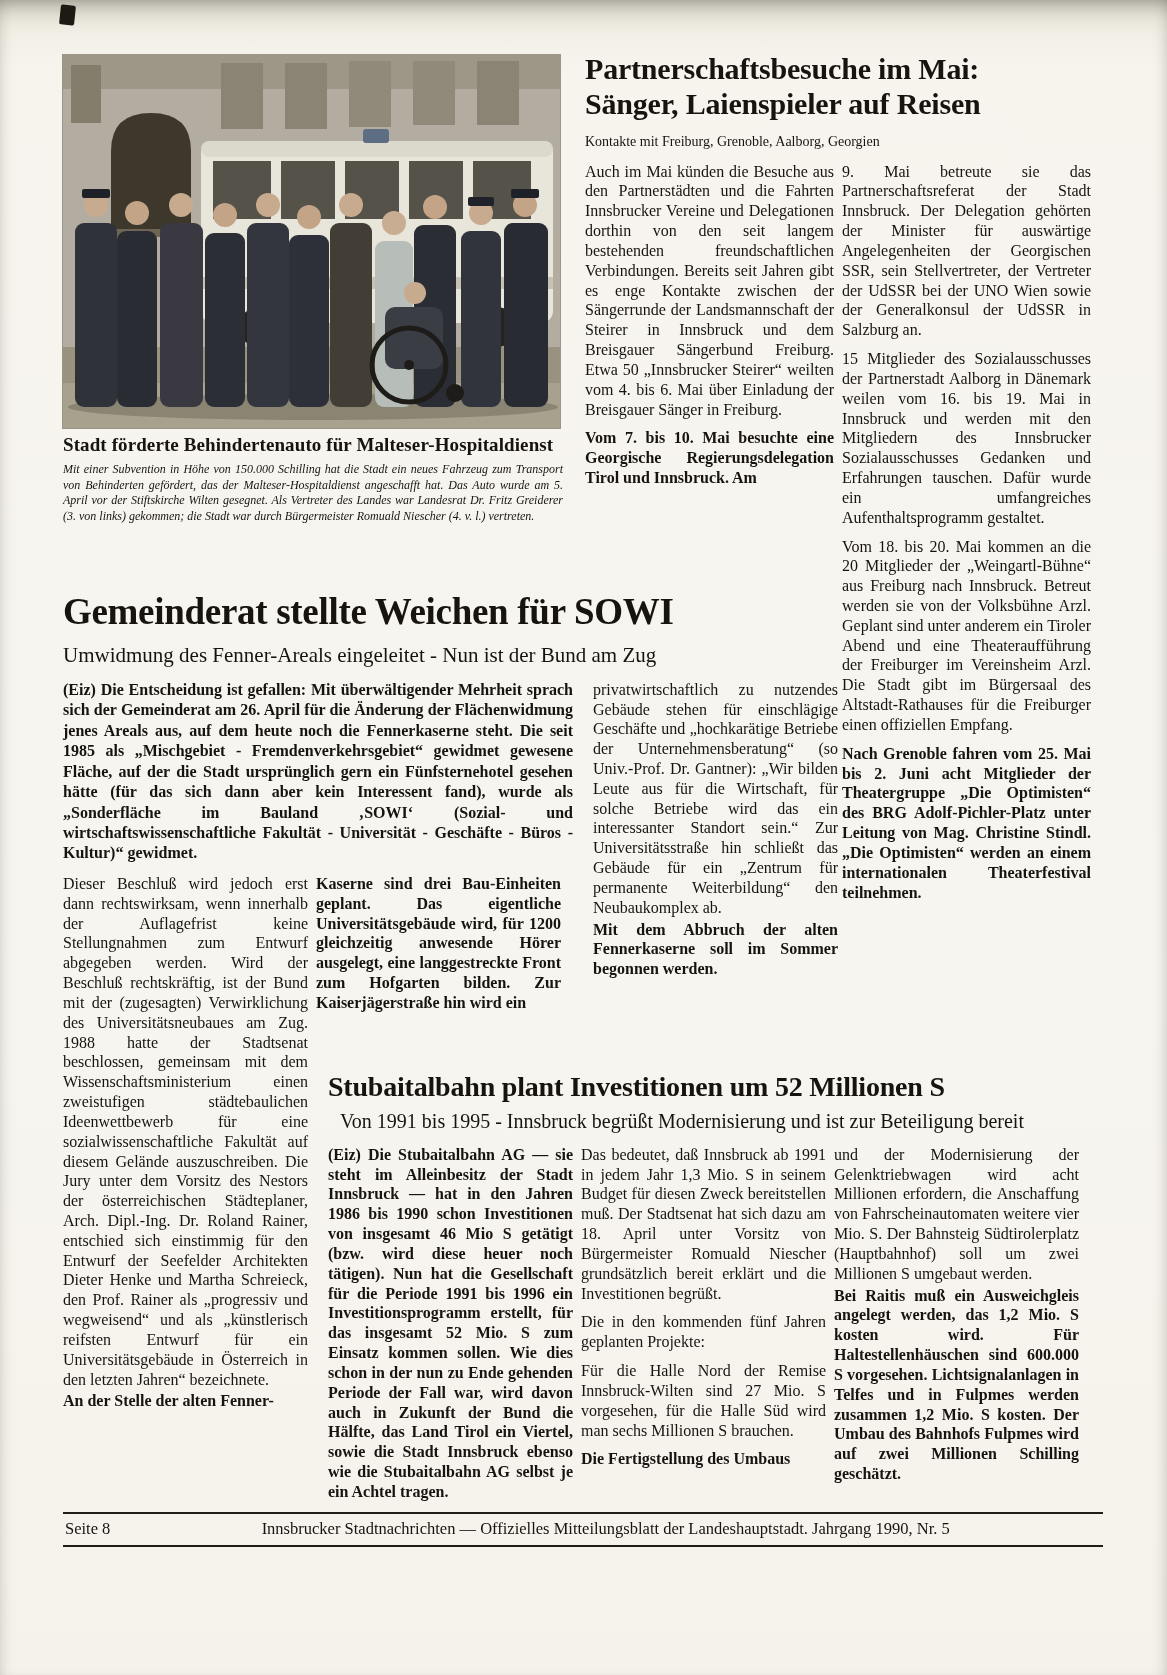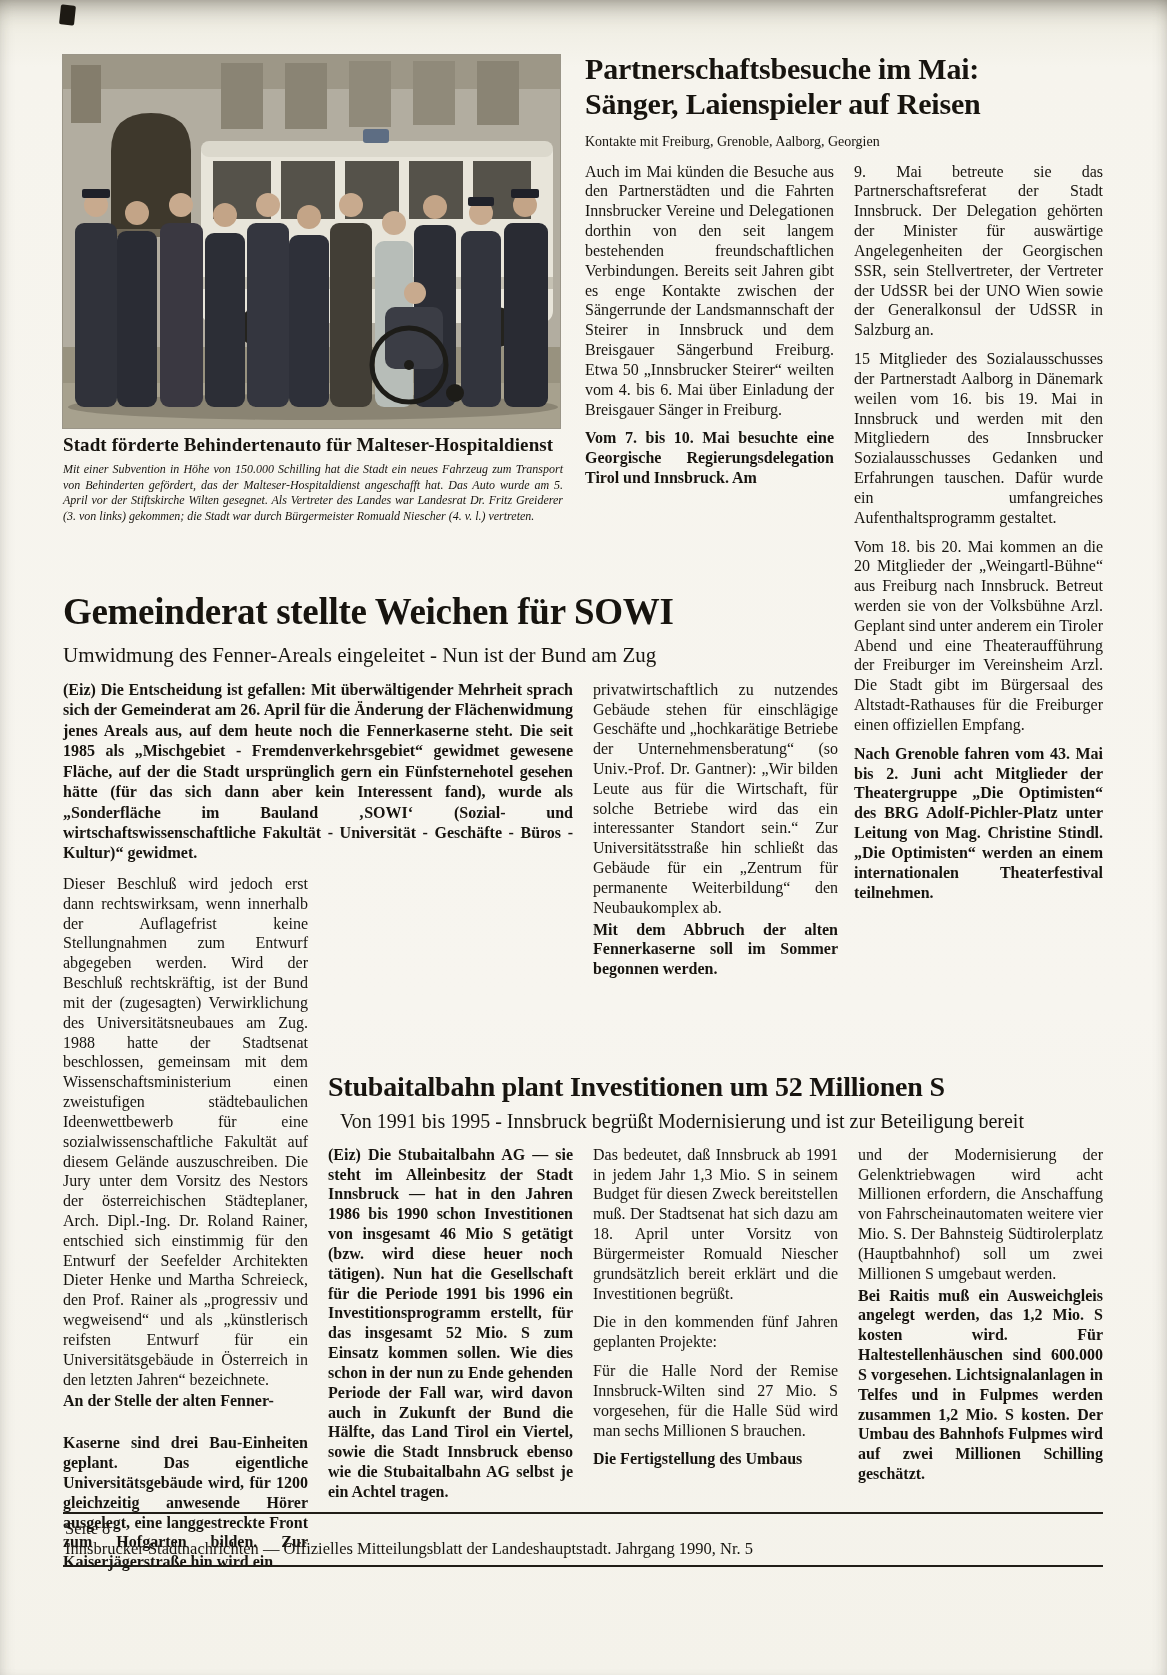--- a/index.html
+++ b/index.html
@@ -11,21 +11,21 @@
     box-shadow: inset 0 18px 26px -16px rgba(55,50,40,.55), inset -8px 0 18px -14px rgba(55,50,40,.35), inset 8px 0 18px -14px rgba(55,50,40,.25);
     color:#17140f; overflow:hidden;
   }
   .abs { position:absolute; }
 
   
   .body { font-size:16px; line-height:1.24; text-align:justify; hyphens:auto; }
   .col p { margin-bottom:9px; }
   .col p:last-child { margin-bottom:0;font-weight:bold; }
   .col.tight p { margin-bottom:2px; }
-  .cols { display:flex; gap:20px; }
+  .cols { display:flex; gap:8px; }
   .col { width:245px; }
   .col.w249 { width:249px; }
 
   
   .speck { left:60px; top:5px; width:15px; height:20px; background:#1d1a14; transform:rotate(6deg); border-radius:2px; }
 
   
   .photo { left:63px; top:55px; width:497px; height:373px; outline:1px solid #9a9588; }
   .photo svg { display:block; }
 
@@ -38,33 +38,33 @@
   .partner .hl { font-size:30px; font-weight:bold; line-height:1.16; letter-spacing:-.2px; }
   .partner .sh { font-size:14px; font-weight:normal; margin:12px 0 12px; }
 
   
   .sowi { left:63px; top:592px; width:775px; }
   .sowi .hl { font-size:37px; font-weight:bold; letter-spacing:-.3px; line-height:1.1; }
   .sowi .sh { font-size:21px; font-weight:normal; margin:10px 0 12px; }
   .sowi-body { display:flex; gap:20px; }
   .sowi-left { width:510px; }
   .lead { font-weight:bold; font-size:16px; line-height:1.28; text-align:justify; hyphens:auto; margin-bottom:10px; }
-  .sowi-left > .cols { margin-top:2px;flex-direction:column; }
+  .sowi-left > .cols { margin-top:2px; }
 
   
   .stubai { left:328px; top:1072px; width:775px; }
   .stubai .hl { font-size:28px; font-weight:bold; letter-spacing:-.2px; line-height:1.1; }
   .stubai .sh { font-size:20px; font-weight:normal; margin:7px 12px 12px; }
   .stubai .lead-col p { font-weight:bold; }
 
   
   .footer {
     left:63px; top:1512px; width:1040px;
     border-top:2px solid #201d17; border-bottom:2px solid #201d17;
-    padding:5px 2px 6px; display:flex; align-items:baseline; font-size:16.5px;flex-direction:column;
+    padding:5px 2px 6px; display:flex; align-items:baseline; font-size:16.5px;
   }
   .f-left { white-space:nowrap; }
   .f-center { flex:1; text-align:center; }
 </style>
 </head>
 <body>
 
 <div class="page">
 
   <div class="abs speck"></div>
@@ -145,21 +145,21 @@
     <div class="sh">Kontakte mit Freiburg, Grenoble, Aalborg, Georgien</div>
     <div class="cols">
       <div class="col w249">
         <p class="body">Auch im Mai künden die Besuche aus den Partnerstädten und die Fahrten Innsbrucker Vereine und Delegationen dorthin von den seit langem bestehenden freundschaftlichen Verbindungen. Bereits seit Jahren gibt es enge Kontakte zwischen der Sängerrunde der Landsmannschaft der Steirer in Innsbruck und dem Breisgauer Sängerbund Freiburg. Etwa 50 „Innsbrucker Steirer“ weilten vom 4. bis 6. Mai über Einladung der Breisgauer Sänger in Freiburg.</p>
         <p class="body">Vom 7. bis 10. Mai besuchte eine Georgische Regierungsdelegation Tirol und Innsbruck. Am</p>
       </div>
       <div class="col w249">
         <p class="body">9. Mai betreute sie das Partnerschaftsreferat der Stadt Innsbruck. Der Delegation gehörten der Minister für auswärtige Angelegenheiten der Georgischen SSR, sein Stellvertreter, der Vertreter der UdSSR bei der UNO Wien sowie der Generalkonsul der UdSSR in Salzburg an.</p>
         <p class="body">15 Mitglieder des Sozialausschusses der Partnerstadt Aalborg in Dänemark weilen vom 16. bis 19. Mai in Innsbruck und werden mit den Mitgliedern des Innsbrucker Sozialausschusses Gedanken und Erfahrungen tauschen. Dafür wurde ein umfangreiches Aufenthaltsprogramm gestaltet.</p>
         <p class="body">Vom 18. bis 20. Mai kommen an die 20 Mitglieder der „Weingartl-Bühne“ aus Freiburg nach Innsbruck. Betreut werden sie von der Volksbühne Arzl. Geplant sind unter anderem ein Tiroler Abend und eine Theateraufführung der Freiburger im Vereinsheim Arzl. Die Stadt gibt im Bürgersaal des Altstadt-Rathauses für die Freiburger einen offiziellen Empfang.</p>
-        <p class="body">Nach Grenoble fahren vom 43. Mai bis 2. Juni acht Mitglieder der Theatergruppe „Die Optimisten“ des BRG Adolf-Pichler-Platz unter Leitung von Mag. Christine Stindl. „Die Optimisten“ werden an einem internationalen Theaterfestival teilnehmen.</p>
+        <p class="body">Nach Grenoble fahren vom 25. Mai bis 2. Juni acht Mitglieder der Theatergruppe „Die Optimisten“ des BRG Adolf-Pichler-Platz unter Leitung von Mag. Christine Stindl. „Die Optimisten“ werden an einem internationalen Theaterfestival teilnehmen.</p>
       </div>
     </div>
   </section>
 
   <section class="abs sowi">
     <div class="hl">Gemeinderat stellte Weichen für SOWI</div>
     <div class="sh">Umwidmung des Fenner-Areals eingeleitet - Nun ist der Bund am Zug</div>
     <div class="sowi-body">
       <div class="sowi-left">
         <p class="lead">(Eiz) Die Entscheidung ist gefallen: Mit überwältigender Mehrheit sprach sich der Gemeinderat am 26. April für die Änderung der Flächenwidmung jenes Areals aus, auf dem heute noch die Fennerkaserne steht. Die seit 1985 als „Mischgebiet - Fremdenverkehrsgebiet“ gewidmet gewesene Fläche, auf der die Stadt ursprünglich gern ein Fünfsternehotel gesehen hätte (für das sich dann aber kein Interessent fand), wurde als „Sonderfläche im Bauland ‚SOWI‘ (Sozial- und wirtschaftswissenschaftliche Fakultät - Universität - Geschäfte - Büros - Kultur)“ gewidmet.</p>

